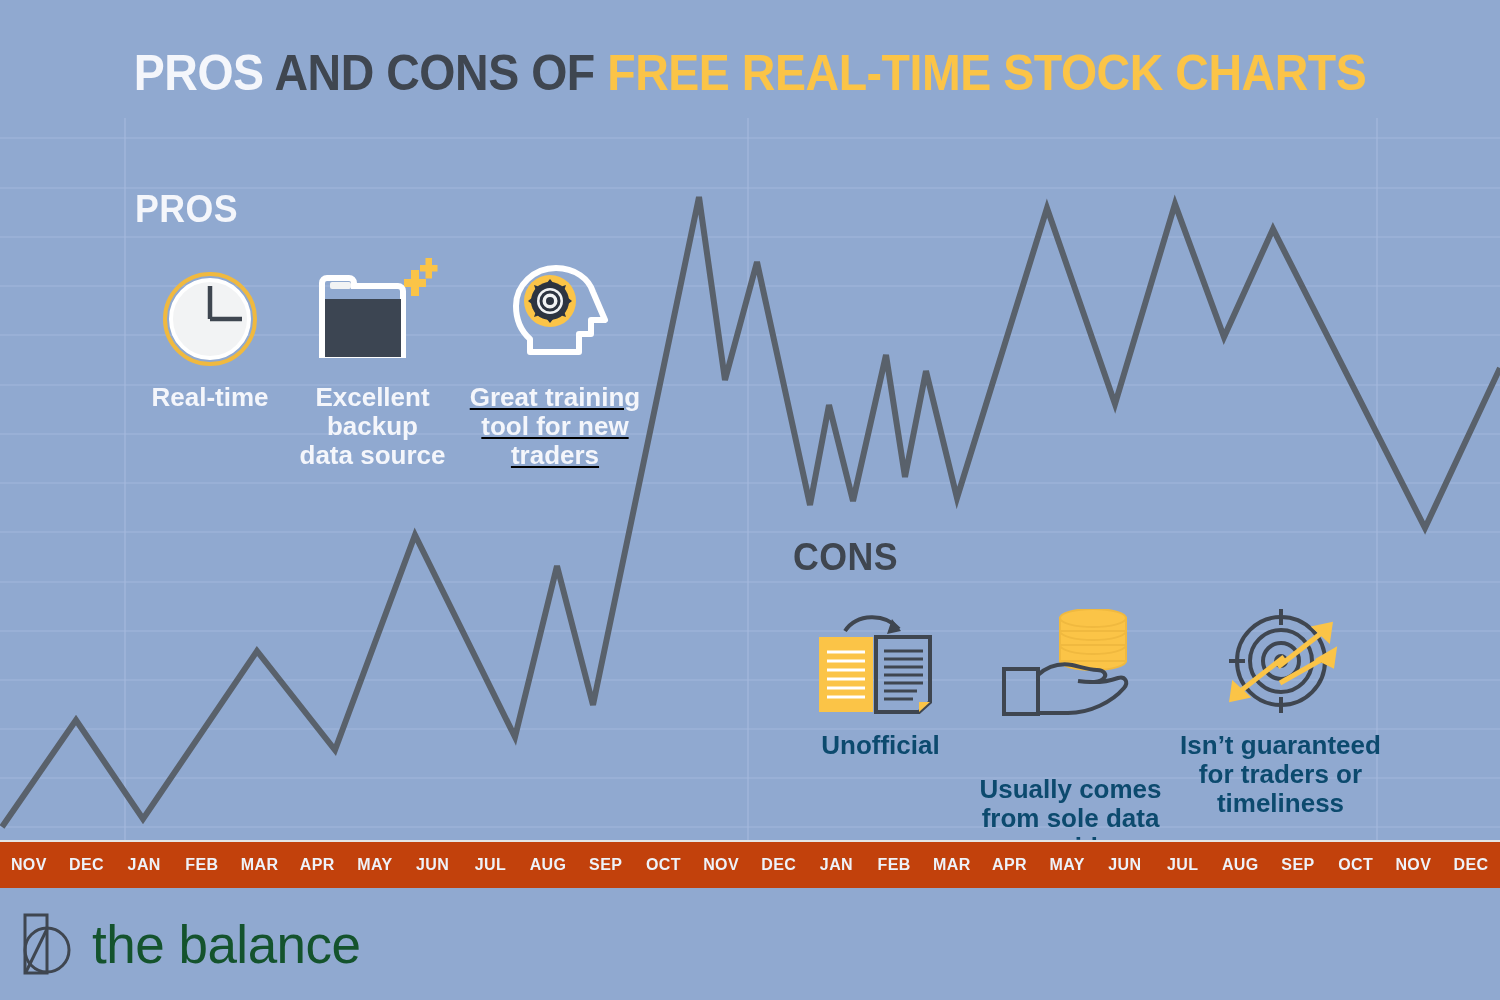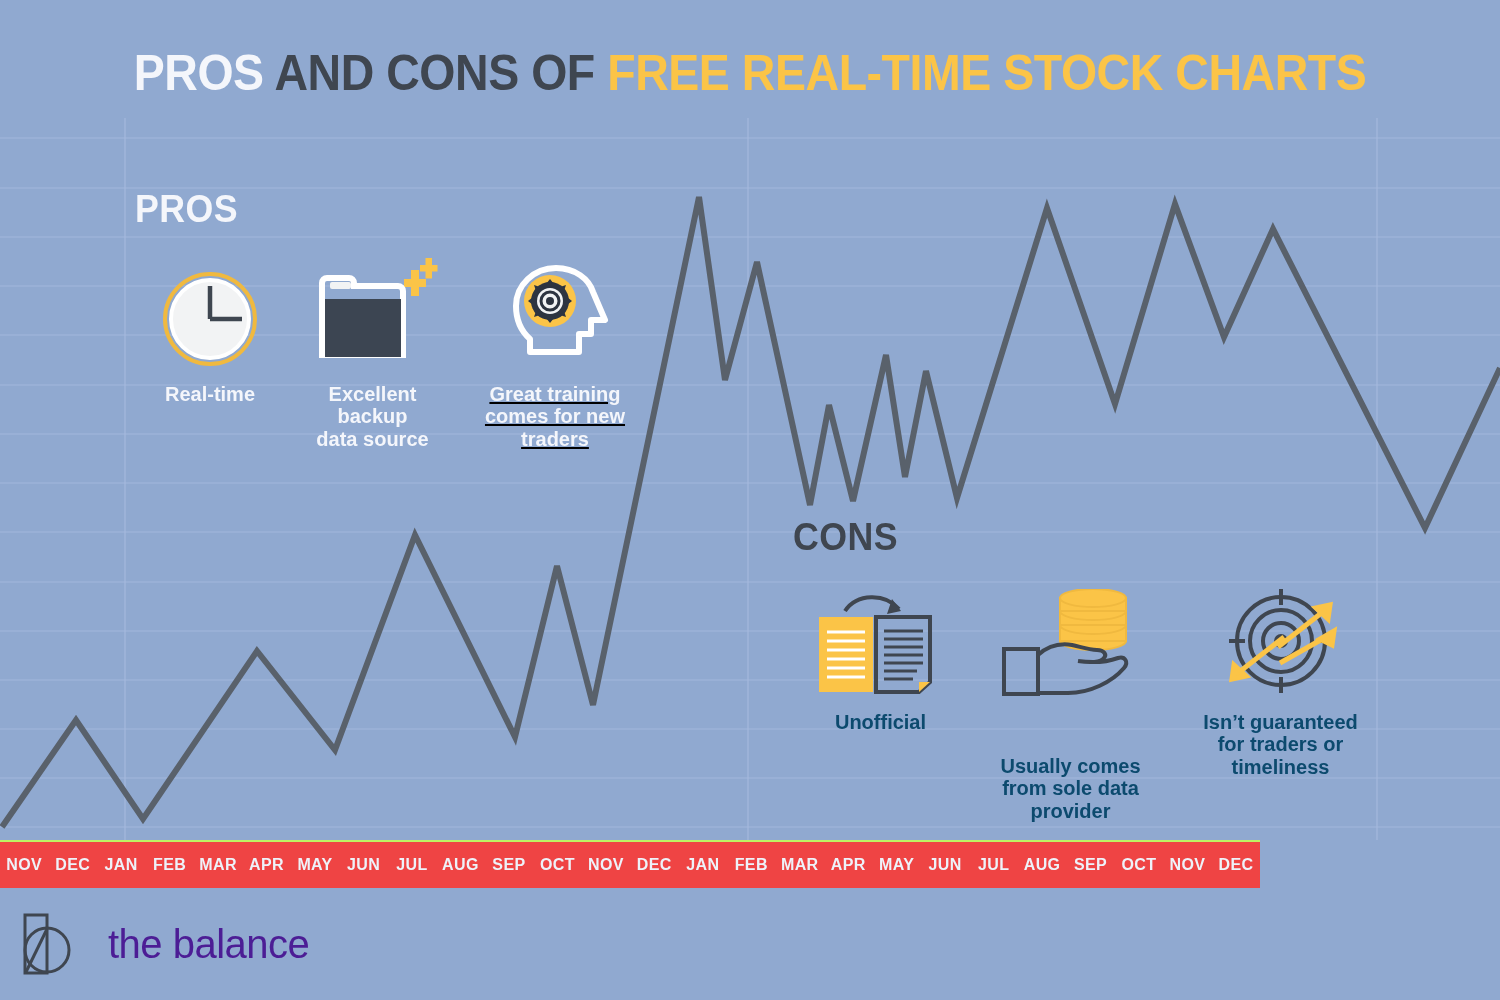--- a/index.html
+++ b/index.html
@@ -32,69 +32,69 @@
   .chart-area{
     position:absolute; left:0; top:118px;
     width:1500px; height:722px;
   }
   .grid-svg{ position:absolute; inset:0; }
   .line-svg{ position:absolute; inset:0; }
 
   
   .axis{
     position:absolute; left:0; top:840px;
-    width:1260px; height:48px;
-    background:#ef4444;
-    border-top:2px solid #bef264;
+    width:1500px; height:48px;
+    background:#c2410c;
+    border-top:2px solid #e5e5e5;
     display:flex; align-items:center;
   }
   .axis .m{
     flex:1 1 0;
     text-align:center;
     color:#eef2f9;
     font-size:16px;
     font-weight:bold;
     letter-spacing:0.4px;
   }
 
   
   .footer{
     position:absolute; left:0; top:888px;
     width:1500px; height:112px;
     background:#90a9d0;
     display:flex; align-items:center;
   }
   .logo{ display:flex; align-items:center; margin-left:22px; }
   .logo-text{
-    font-size:40px; color:#4c1d95; font-weight:normal;
-    letter-spacing:-0.5px; margin-left:28px;
+    font-size:53px; color:#14532d; font-weight:normal;
+    letter-spacing:-0.5px; margin-left:12px;
   }
 
   
   .group{ position:absolute; }
   .group-head{
     font-size:38px; font-weight:bold; letter-spacing:0.5px;
     transform:scaleX(0.94); transform-origin:left center;
   }
   .pros .group-head{ color:#f4f6fb; }
   .cons .group-head{ color:#3f4650; }
 
   .items{ display:flex; align-items:flex-start; }
   .item{ display:flex; flex-direction:column; align-items:center; }
   .icon-box{ height:110px; display:flex; align-items:flex-end; justify-content:center; }
   .caption{
     margin-top:14px; text-align:center;
-    font-size:20px; font-weight:bold; line-height:1.12;
+    font-size:26px; font-weight:bold; line-height:1.12;
   }
   .pros .caption{ color:#f4f6fb; }
   .cons .caption{ color:#0c4a6e; }
 
   
   .pros{ left:135px; top:188px; }
-  .cons{ left:793px; top:516px; }
+  .cons{ left:793px; top:536px; }
 </style>
 </head>
 <body>
 
 <div class="infographic">
 
   <div class="title">
     <span class="w-pros">PROS</span><span class="w-mid"> AND CONS OF </span><span class="w-hi">FREE REAL-TIME STOCK CHARTS</span>
   </div>
 
@@ -166,21 +166,21 @@
             <g fill="#2d3440">
               <path d="M54 20l4 5h-8zM54 64l4-5h-8zM32 42l5-4v8zM76 42l-5-4v8z
                        M38 26l6 2-4 4zM70 58l-6-2 4-4zM38 58l6-2-4-4zM70 26l-6 2 4 4z"></path>
               <circle cx="54" cy="42" r="19"></circle>
             </g>
             <circle cx="54" cy="42" r="13" fill="#f2f3f4"></circle>
             <circle cx="54" cy="42" r="9" fill="none" stroke="#2d3440" stroke-width="3"></circle>
             <circle cx="54" cy="42" r="4" fill="#2d3440"></circle>
           </svg>
         </div>
-        <div class="caption"><span>Great training</span><br><span>comes for new</span><br><span>traders</span></div>
+        <div class="caption"><span>Great training</span><br><span>tool for new</span><br><span>traders</span></div>
       </div>
 
     </div>
   </div>
 
   <div class="group cons">
     <div class="group-head">CONS</div>
 
     <div class="items" style="margin-top:28px;">
 

